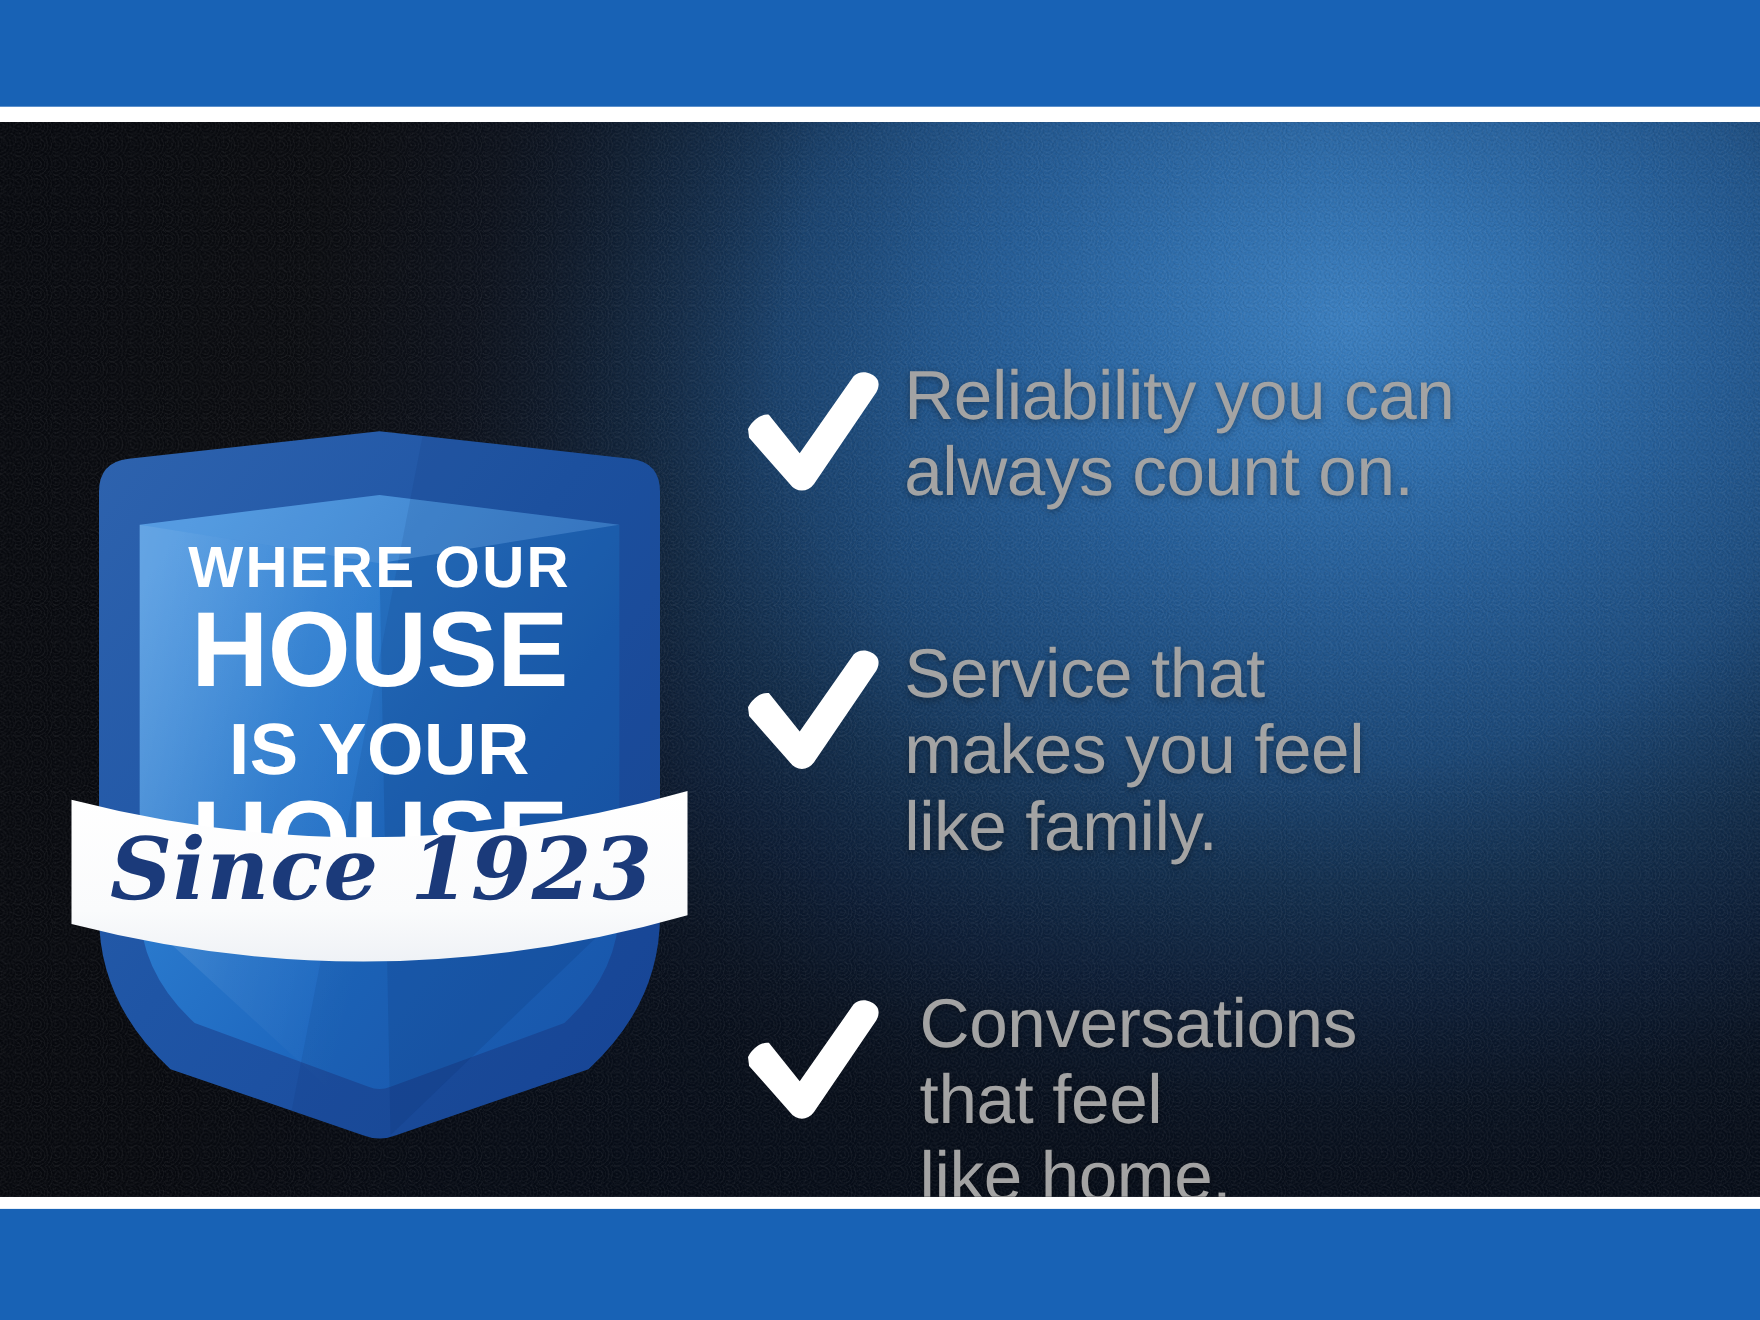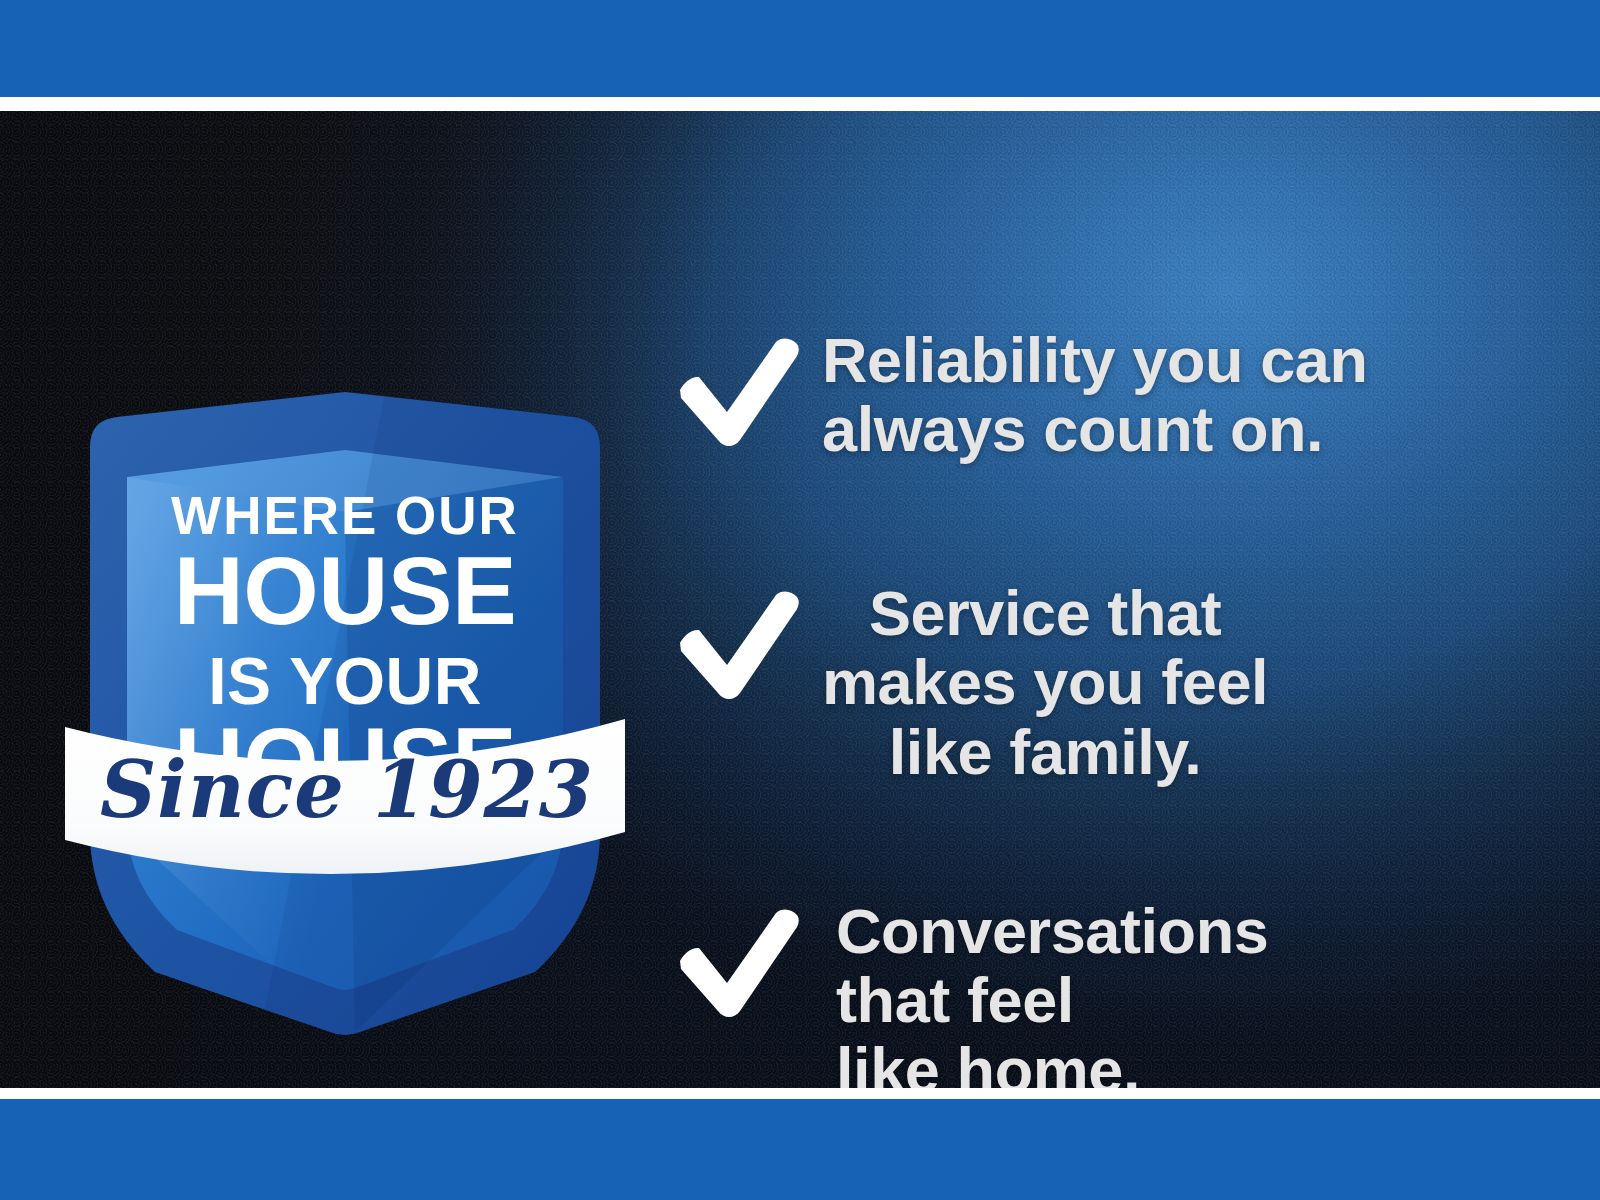--- a/index.html
+++ b/index.html
@@ -134,35 +134,35 @@
     height: 977px;
   }
   .bullet {
     position: absolute;
     left: 0;
     display: flex;
     align-items: flex-start;
     gap: 18px;
   }
   .bullet.b1 { top: 102px; }
-  .bullet.b2 { top: 355px; text-align: center; }
+  .bullet.b2 { top: 355px; }
   .bullet.b3 { top: 673px; gap: 32px; }
 
   .check-icon {
     flex: 0 0 auto;
     width: 132px;
     height: 118px;
     margin-top: 8px;
   }
   .check-icon svg { display: block; width: 100%; height: 100%; }
 
   .bullet-text {
-    color: #e5e5e5;
+    color: #a3a3a3;
     font-family: "Liberation Sans", sans-serif;
-    font-weight: 700;
+    font-weight: 400;
     font-size: 63px;
     line-height: 1.10;
     letter-spacing: -0.4px;
     text-shadow: 0 2px 7px rgba(0,0,0,0.35);
     white-space: pre-line;
     padding-top: 2px;
   }
 </style>
 </head>
 <body>

